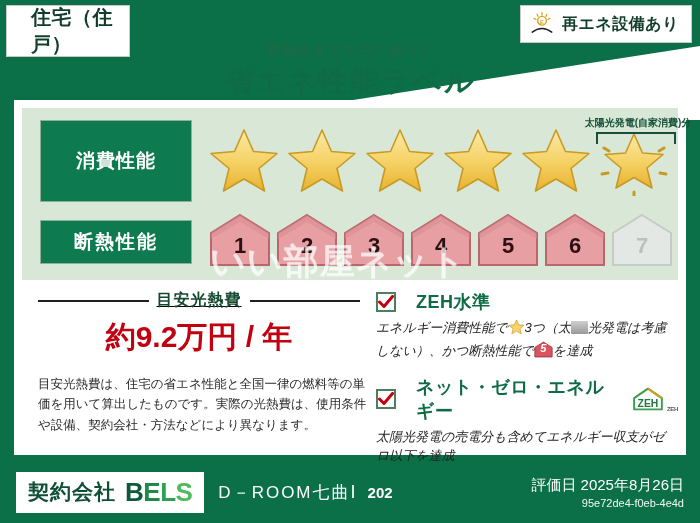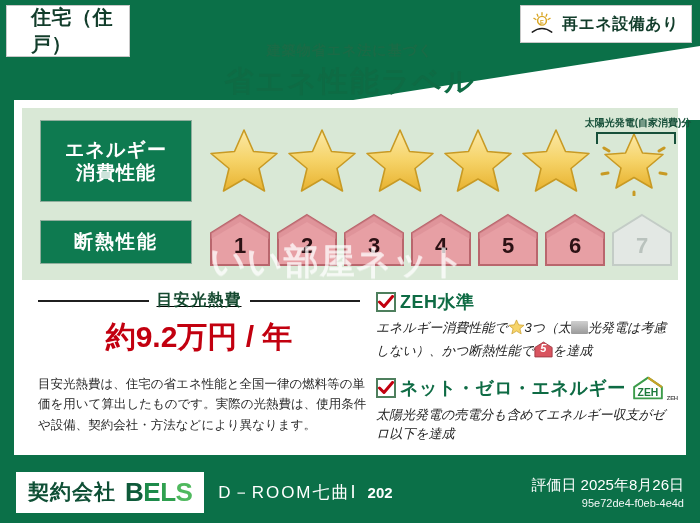--- a/index.html
+++ b/index.html
@@ -189,21 +189,21 @@
   }
   .cost-note {
     margin-top: 16px; width: 330px;
     color: #2a2a2a; font-size: 12.5px; line-height: 1.62;
     letter-spacing: 0px;
   }
 
   
   .check-block { margin-top: 4px; }
   .check-block + .check-block { margin-top: 14px; }
-  .check-head { display: flex; align-items: center; gap: 4px; }
+  .check-head { display: flex; align-items: center; gap: 20px; }
   .checkbox {
     width: 20px; height: 20px; background: #fff;
     border: 2px solid #4e7f5d;
     display: flex; align-items: center; justify-content: center;
     flex: none;
   }
   .check-title {
     color: #0e6b44; font-size: 18px; font-weight: bold; letter-spacing: .5px;
   }
   .check-body {
@@ -299,21 +299,20 @@
   <div class="title-wrap">
     <div class="title-sub">建築物省エネ法に基づく</div>
     <div class="title-main">省エネ性能ラベル</div>
   </div>
 
   <div class="frame">
 
     <div class="perf-panel">
 
       <div class="row-label label-energy">
-        <span>エネルギー</span>
         <span>消費性能</span>
       </div>
 
       <div class="row-label label-insul">
         <span>断熱性能</span>
       </div>
 
       <div class="stars">
         <span>
           <svg class="star-svg" width="72" height="70" viewBox="0 0 72 70">

